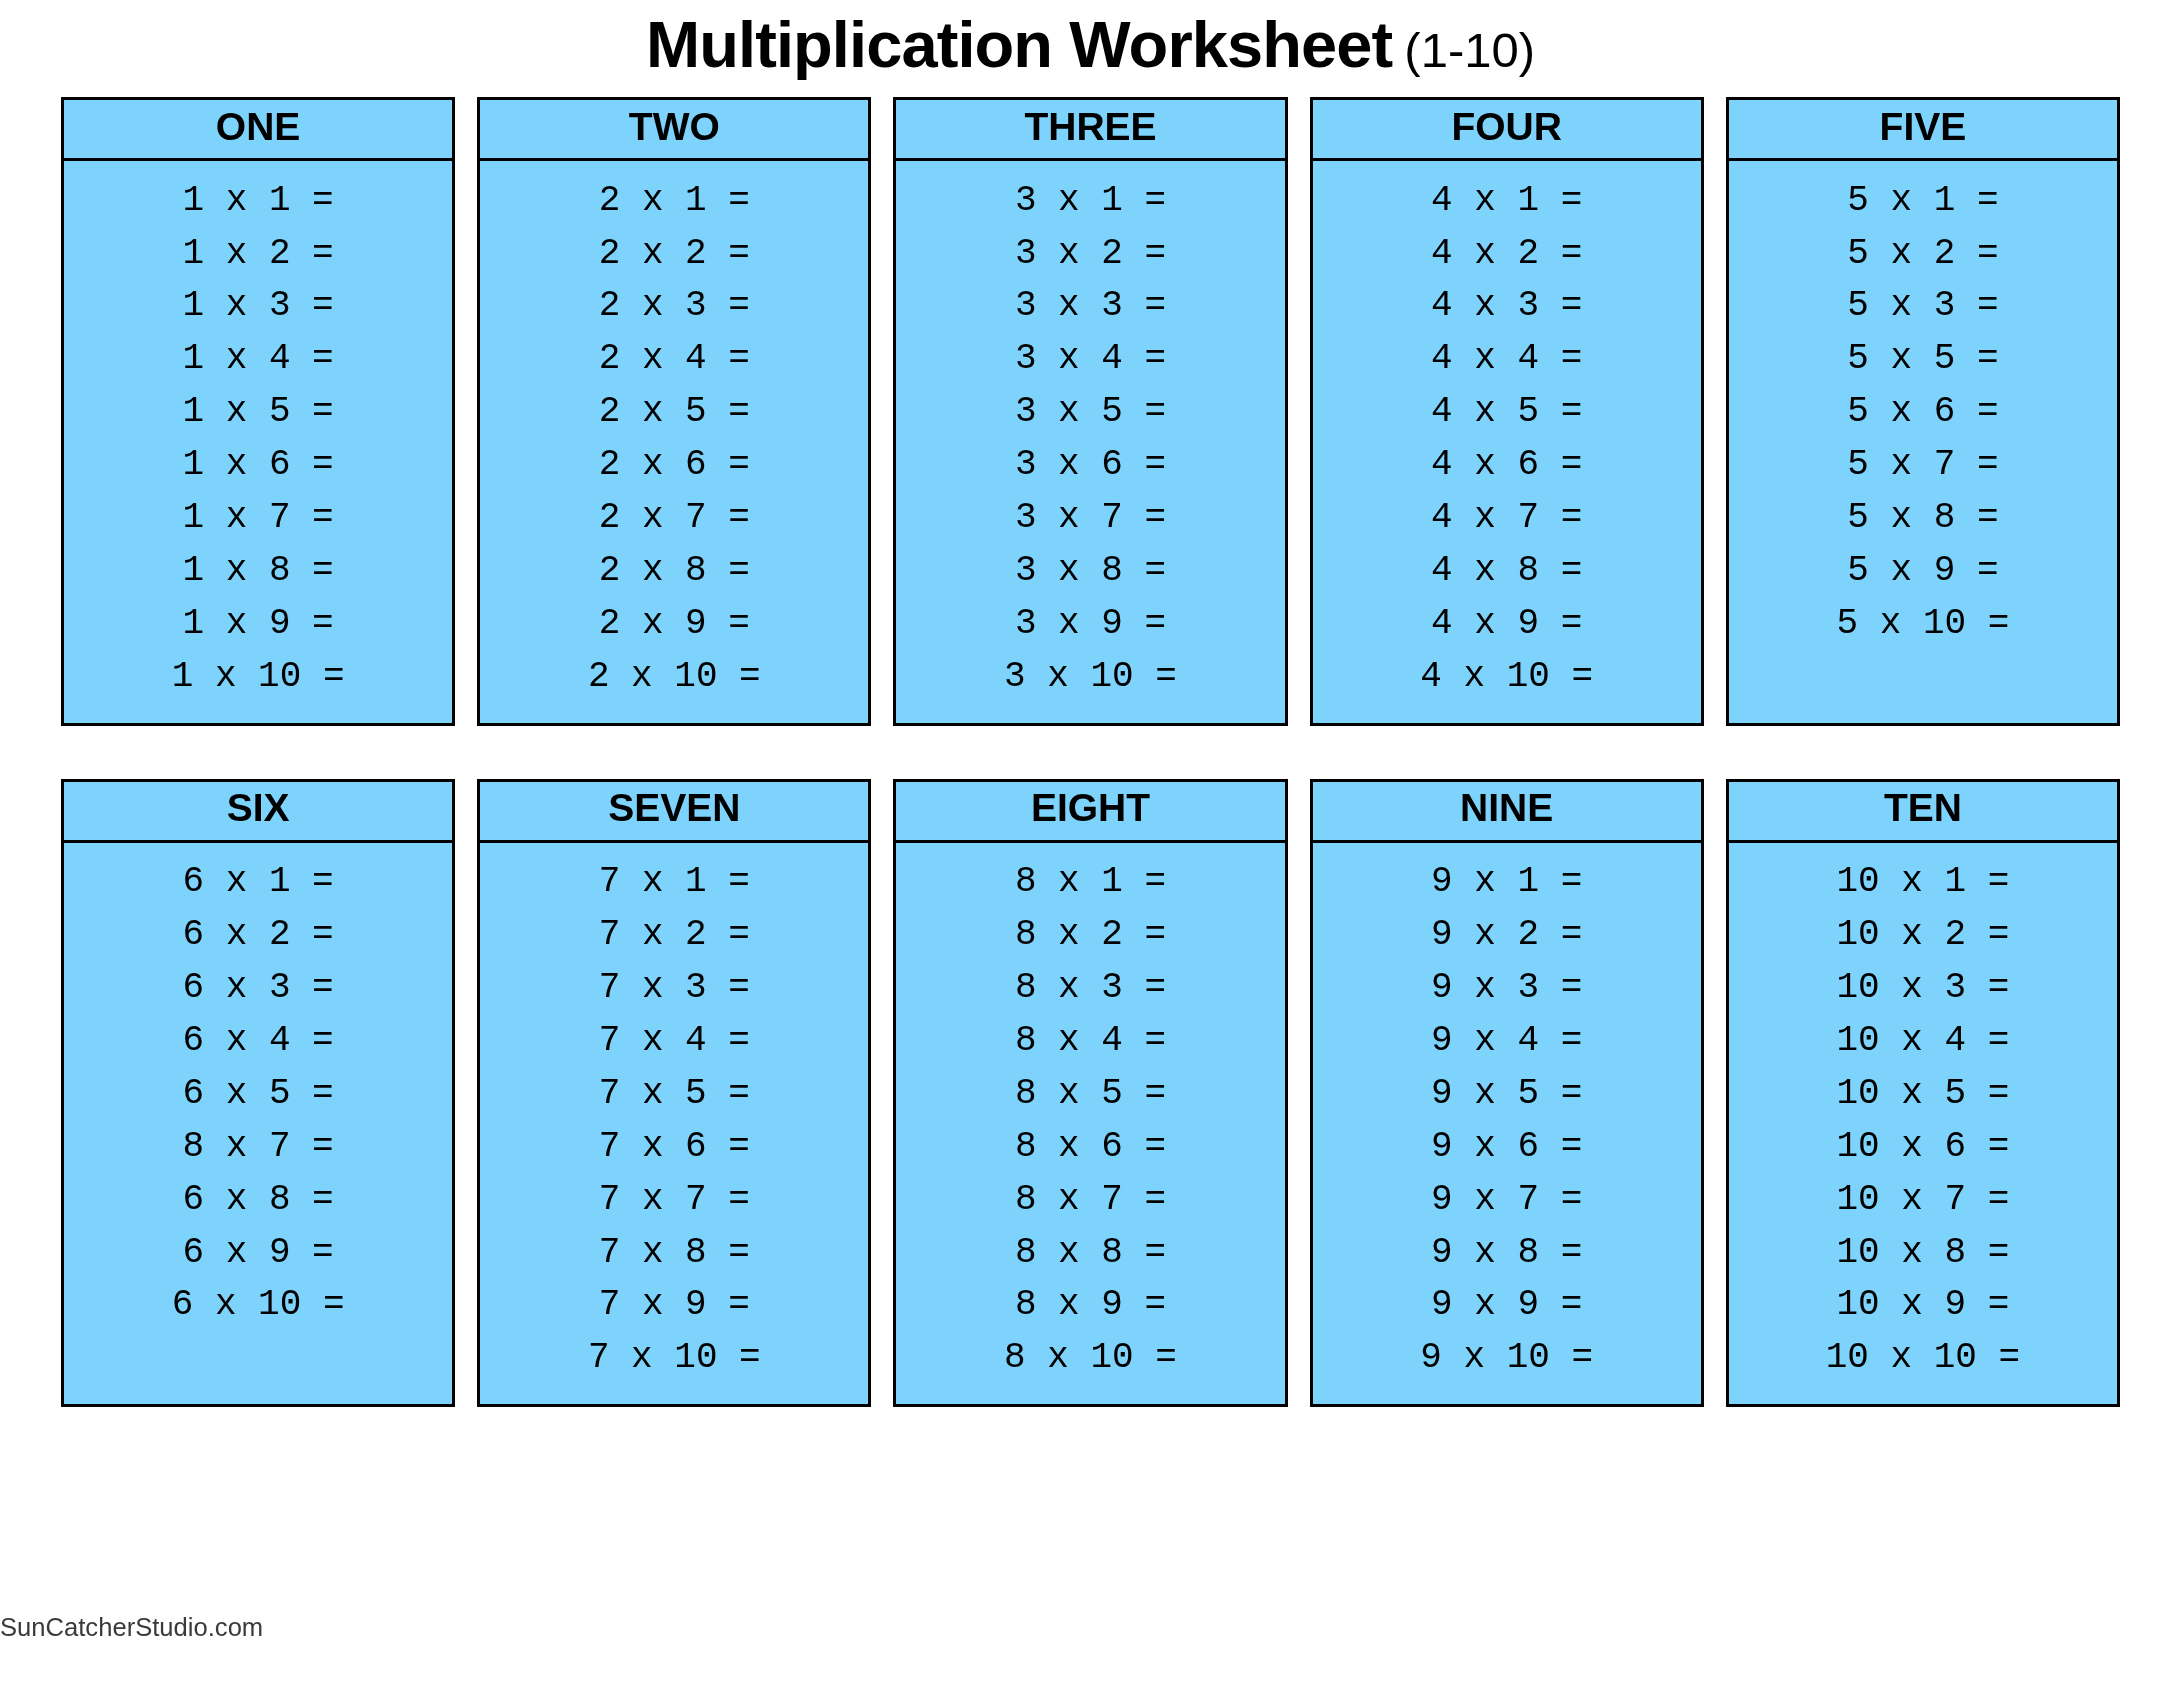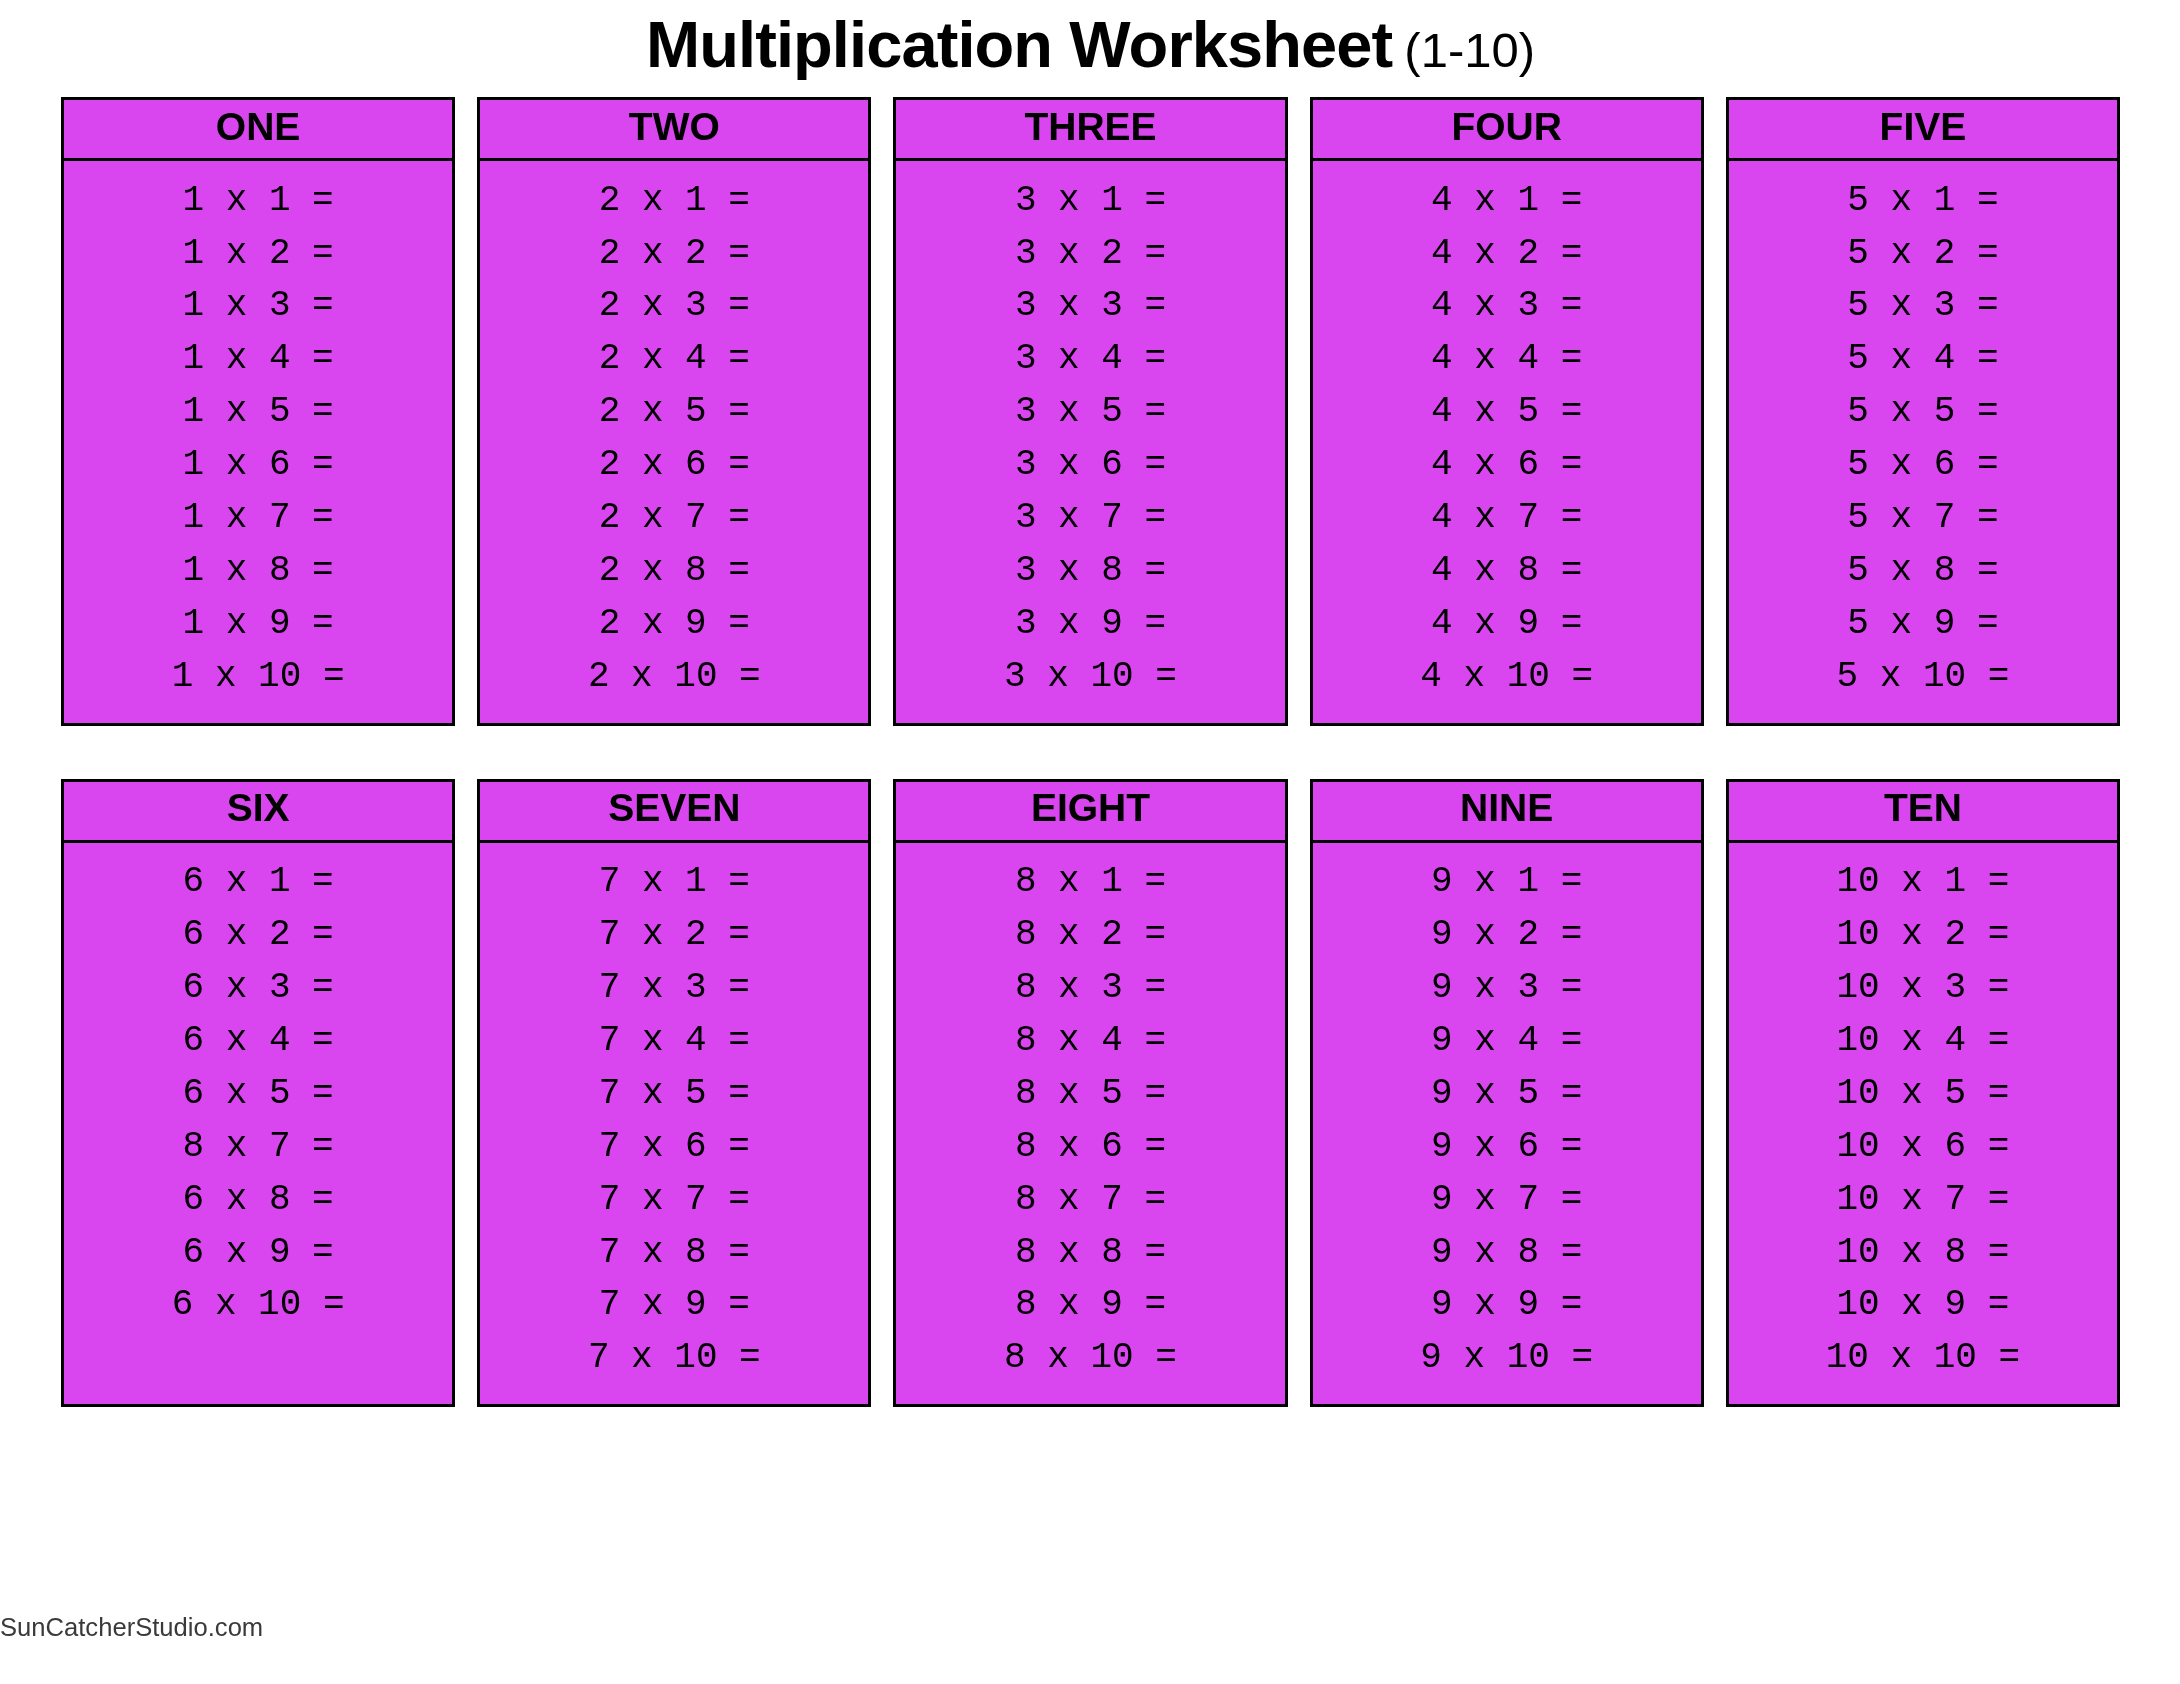--- a/index.html
+++ b/index.html
@@ -43,21 +43,21 @@
     justify-content: space-between;
     gap: 22px;
   }
   .grid.second {
     margin-top: 53px;
   }
   .card {
     flex: 1 1 0;
     border: 3.4px solid #000000;
     box-sizing: border-box;
-    background: #d946ef;
+    background: #7dd3fc;
   }
   .card-header {
     border-bottom: 3.4px solid #000000;
     text-align: center;
     font-size: 39px;
     font-weight: bold;
     padding: 6.8px 0 10.2px 0;
     line-height: 1.05;
   }
   .card-body {
@@ -154,21 +154,20 @@
         <div class="row-line">4 x 10 =</div>
       </div>
     </div>
 
     <div class="card">
       <div class="card-header">FIVE</div>
       <div class="card-body">
         <div class="row-line">5 x 1 =</div>
         <div class="row-line">5 x 2 =</div>
         <div class="row-line">5 x 3 =</div>
-        <div class="row-line">5 x 4 =</div>
         <div class="row-line">5 x 5 =</div>
         <div class="row-line">5 x 6 =</div>
         <div class="row-line">5 x 7 =</div>
         <div class="row-line">5 x 8 =</div>
         <div class="row-line">5 x 9 =</div>
         <div class="row-line">5 x 10 =</div>
       </div>
     </div>
 
   </div>

